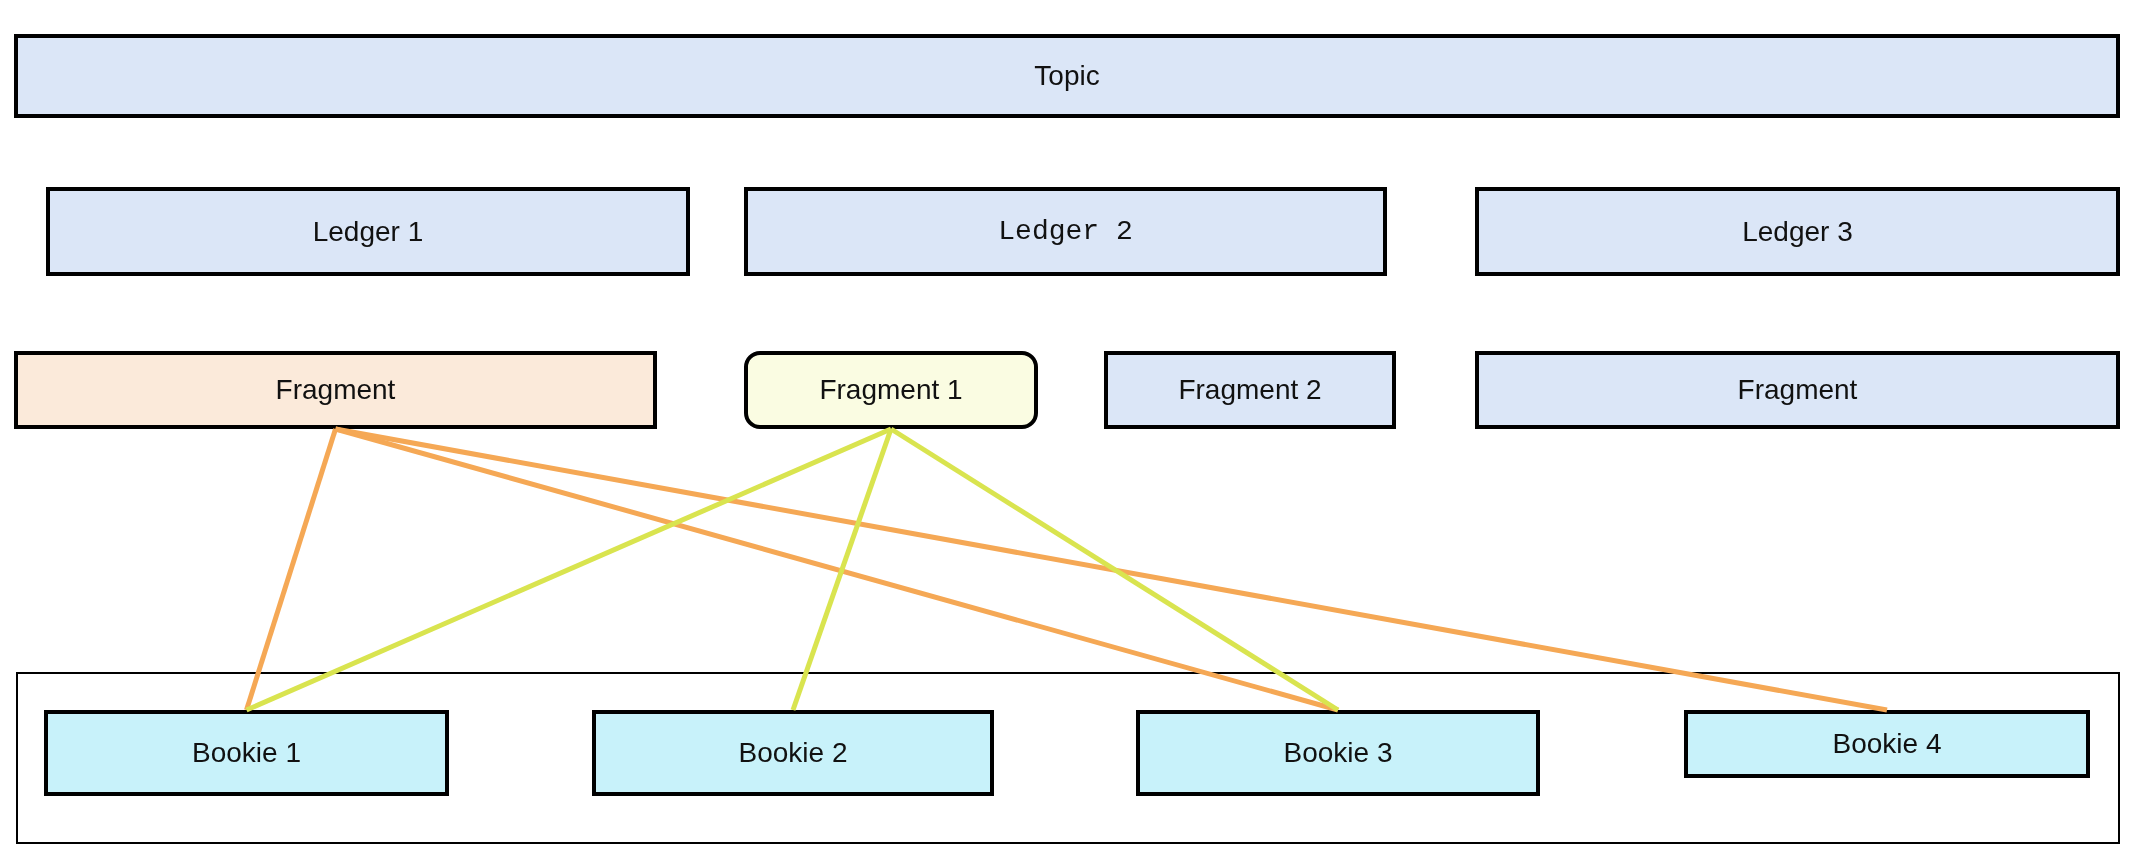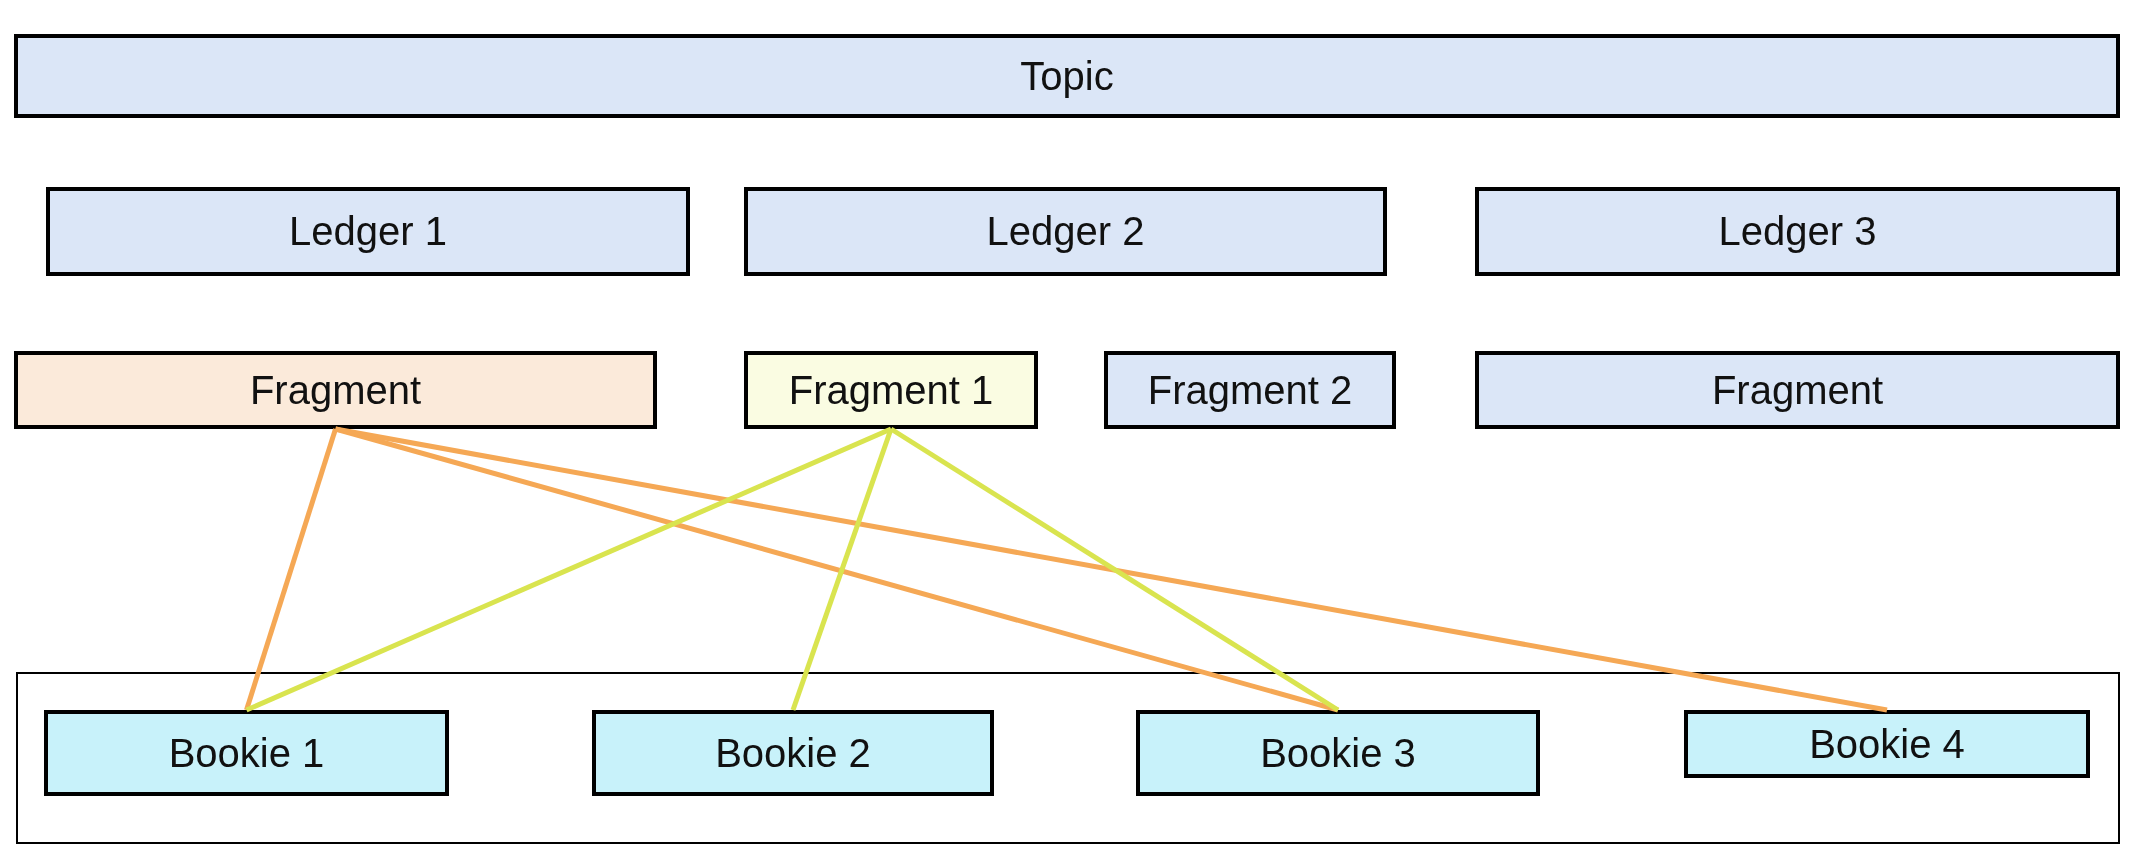--- a/index.html
+++ b/index.html
@@ -15,35 +15,35 @@
     background: #ffffff;
     overflow: hidden;
   }
   .box {
     position: absolute;
     box-sizing: border-box;
     border: 4px solid var(--box-border, #000);
     display: flex;
     align-items: center;
     justify-content: center;
-    font-size: 40px;
+    font-size: 28px;
     color: #111111;
     white-space: nowrap;
   }
   .fill-blue   { background: var(--blue-fill,   #dbe6f7); }
   .fill-peach  { background: var(--peach-fill,  #fbeada); }
-  .fill-yellow { background: var(--yellow-fill, #fafce2); }
+  .fill-yellow { background: var(--yellow-fill, #fafce2); border-radius: 16px; }
   .fill-cyan   { background: var(--cyan-fill,   #c8f2fa); }
 
   
   .topic    { left: 14px;  top: 34px;  width: 2106px; height: 84px; }
 
   
   .ledger-0 { left: 14px;   top: 187px; width: 644px; height: 89px; margin-left: 32px; }
-  .ledger-1 { left: 744px;  top: 187px; width: 643px; height: 89px; }
+  .ledger-1 { left: 744px;  top: 187px; width: 643px; height: 89px; font-family: Liberation Mono, monospace; }
   .ledger-2 { left: 1475px; top: 187px; width: 645px; height: 89px; }
 
   
   .fragment-0 { left: 14px;   top: 351px; width: 643px; height: 78px; }
   .fragment-1 { left: 744px;  top: 351px; width: 294px; height: 78px; }
   .fragment-2 { left: 1093px; top: 351px; width: 292px; height: 78px; margin-left: 11px; }
   .fragment-3 { left: 1475px; top: 351px; width: 645px; height: 78px; }
 
   
   .ensemble {

